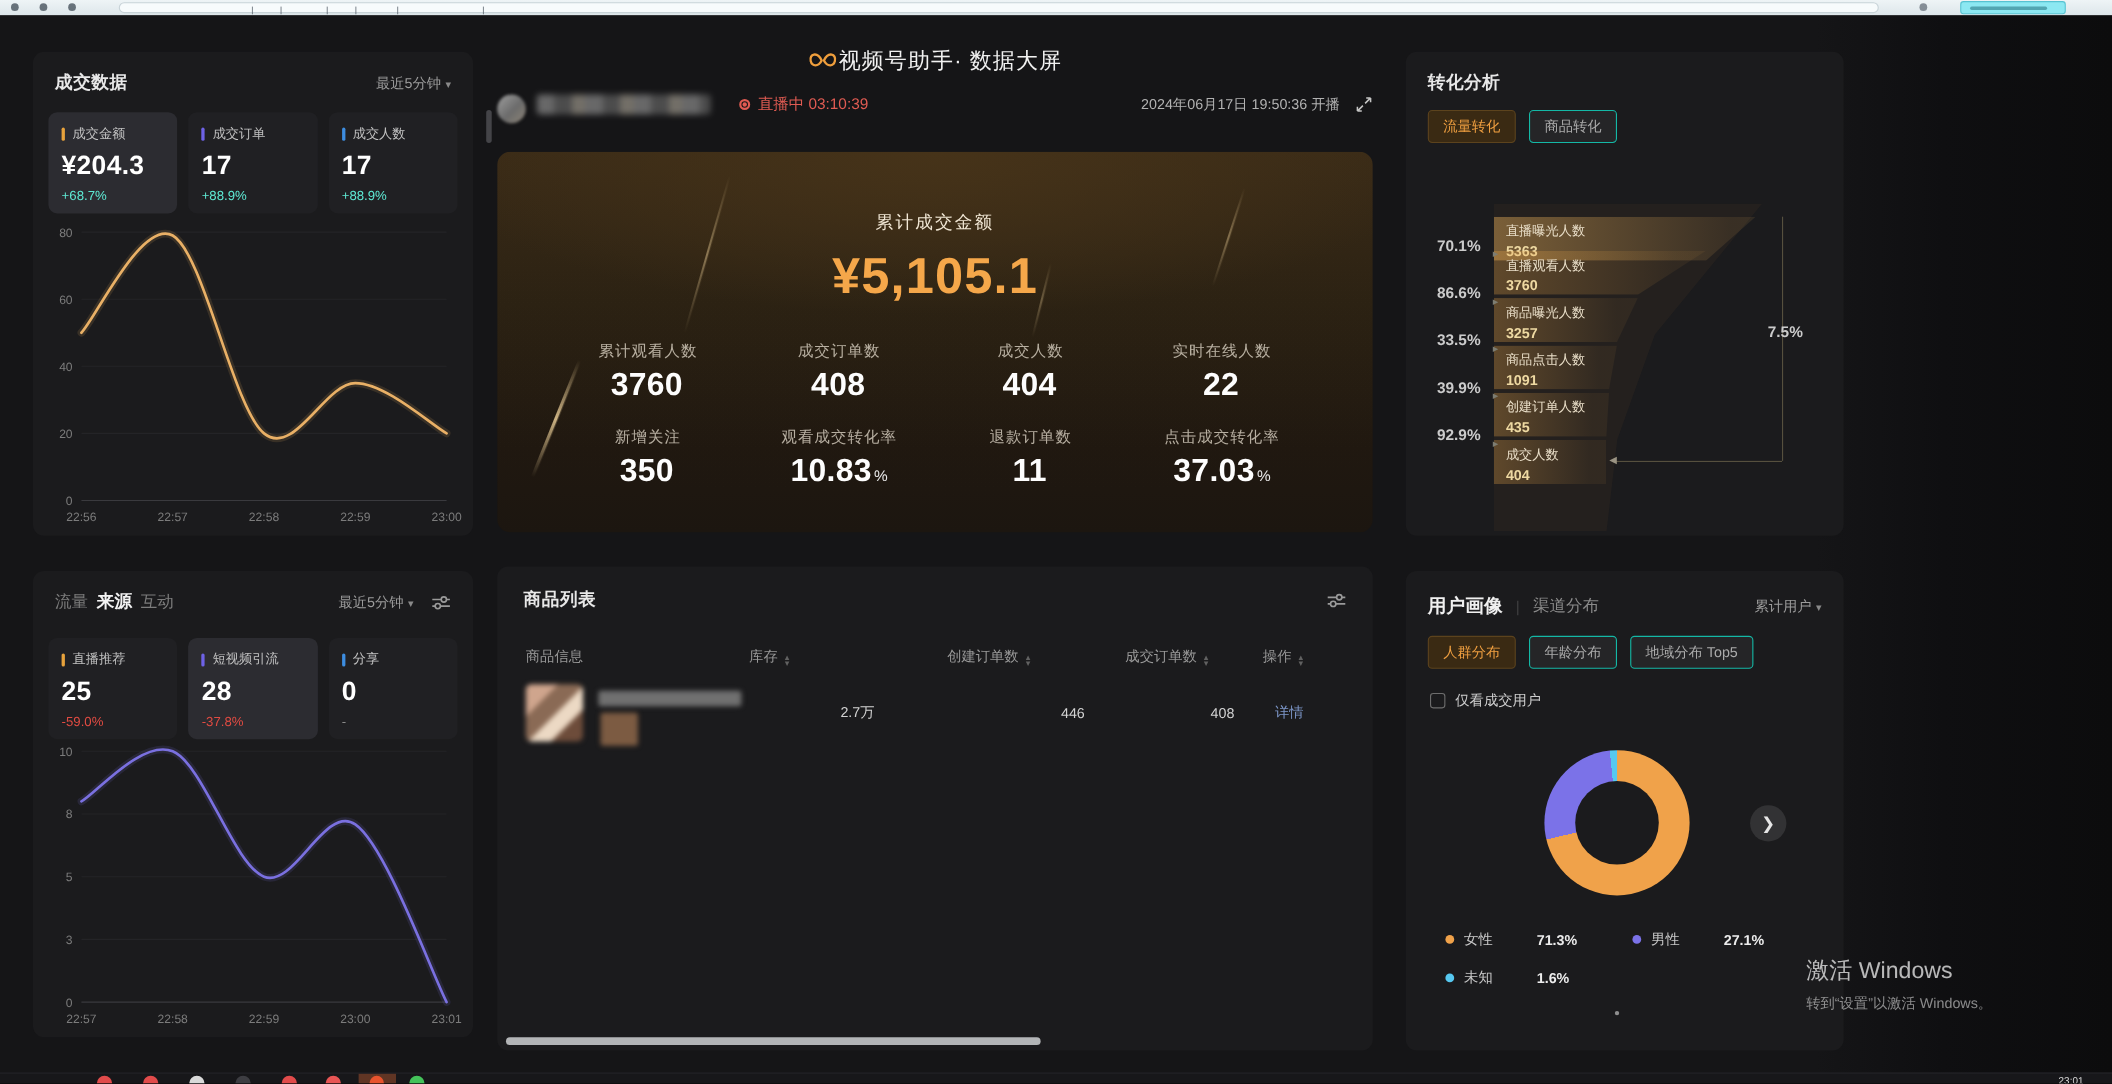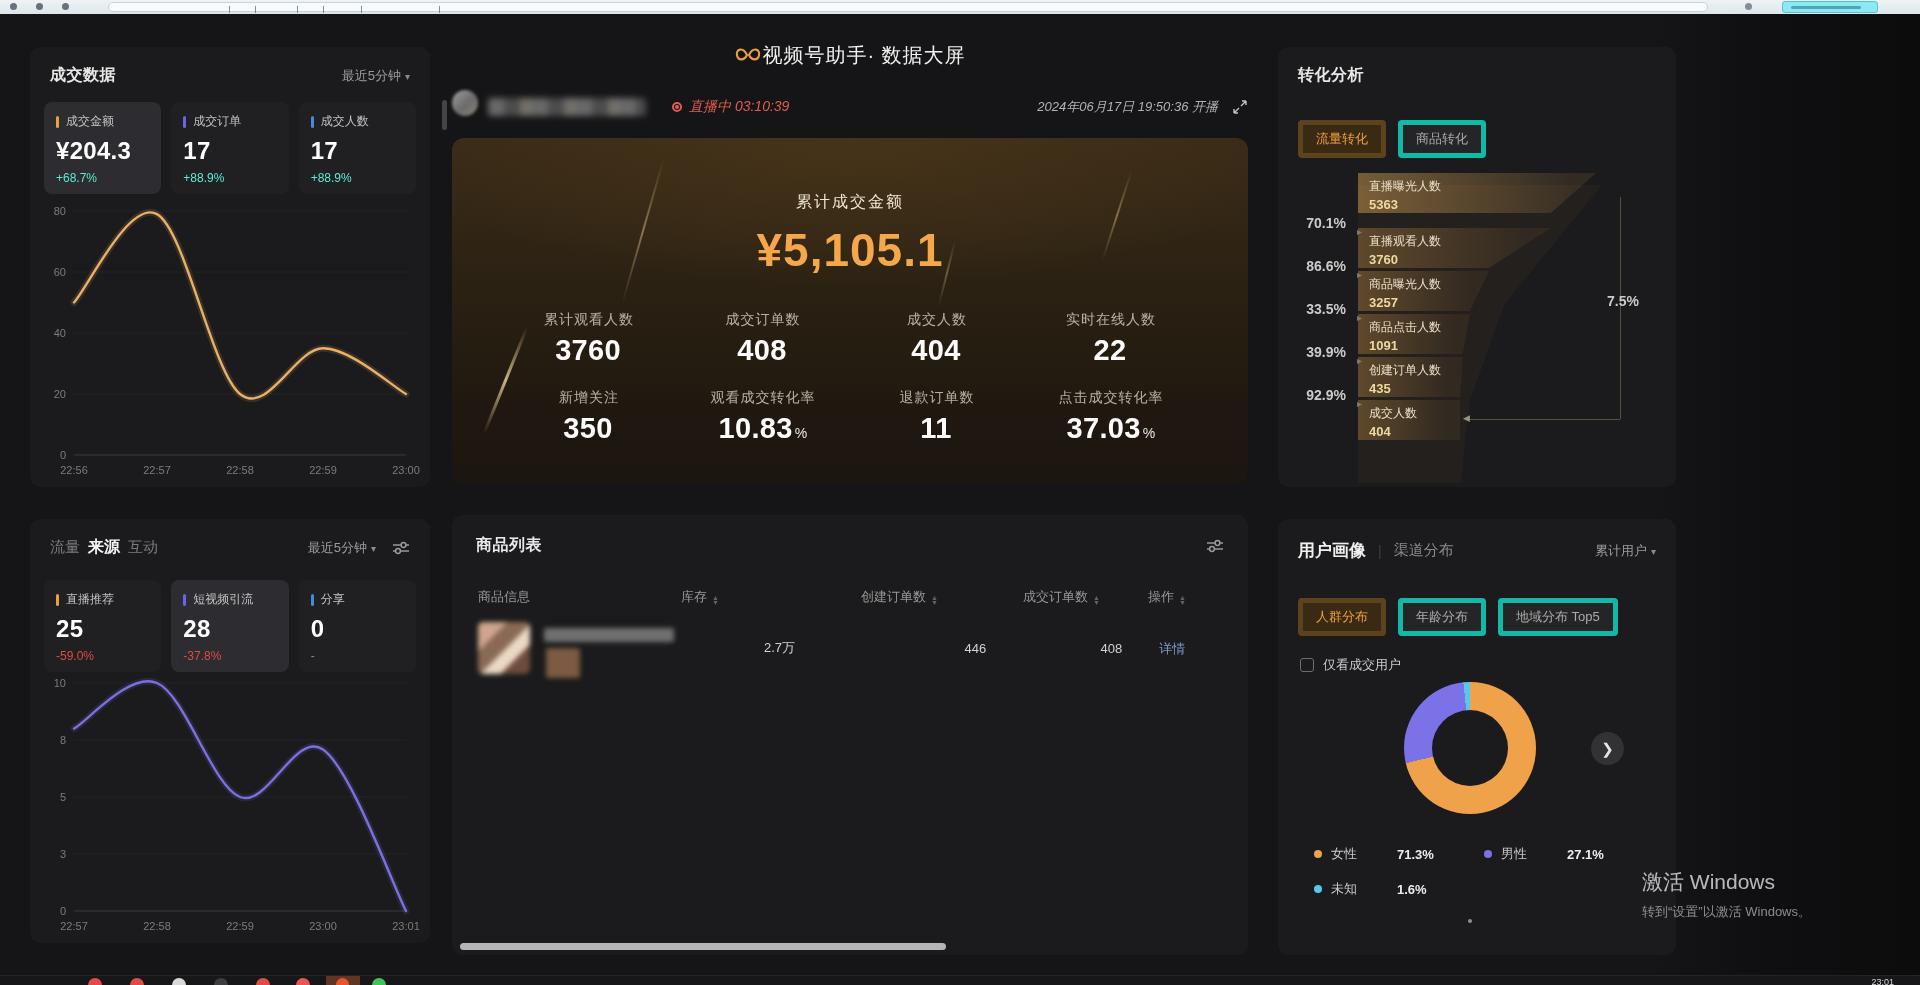--- a/index.html
+++ b/index.html
@@ -38,21 +38,21 @@
   .card-value{font-size:24px;font-weight:700;color:#fff;margin-top:7px;letter-spacing:.3px;}
   .card-change{font-size:12px;margin-top:6px;}
   .chg-up{color:#5eead4;} .chg-down{color:#e04b42;} .chg-flat{color:#8a8a8a;}
 
   .chart-svg{position:absolute;left:8px;}
 
   
   .hdr-title{position:absolute;left:452px;top:24px;width:796px;height:34px;
     display:flex;align-items:center;justify-content:center;}
   .hdr-title .t{font-size:20px;color:#f1f1f1;font-weight:500;letter-spacing:1px;}
-  .live-row{position:absolute;left:452px;top:72px;width:796px;height:30px;display:flex;align-items:flex-end;font-style:italic;}
+  .live-row{position:absolute;left:452px;top:72px;width:796px;height:30px;display:flex;align-items:flex-start;}
   .avatar{width:26px;height:26px;border-radius:50%;flex:0 0 26px;
     background:linear-gradient(135deg,#a0a0a0,#6b6b6b 55%,#8d8478);filter:blur(1.5px);}
   .name-blur{width:158px;height:18px;margin-left:10px;border-radius:3px;opacity:.8;filter:blur(3px);
     background:repeating-linear-gradient(90deg,#7d7d7d 0 16px,#5a5a5a 16px 32px,#8b867c 32px 44px);}
   .live-badge{display:flex;align-items:center;margin-left:26px;gap:7px;}
   .live-dot{width:10px;height:10px;border-radius:50%;border:2px solid #e05b52;position:relative;}
   .live-dot::after{content:"";position:absolute;left:1px;top:1px;width:4px;height:4px;border-radius:50%;background:#e05b52;}
   .live-text{font-size:14px;color:#e05b52;}
   .live-right{margin-left:auto;display:flex;align-items:center;gap:14px;}
   .start-time{font-size:13px;color:#b2b2b2;}
@@ -71,21 +71,21 @@
   .gmv-value{margin-top:10px;font-size:46px;font-weight:700;color:#f5a74a;letter-spacing:1px;}
   .sum-grid{display:grid;grid-template-columns:repeat(4,1fr);margin:34px 50px 0;row-gap:22px;}
   .sum-label{font-size:14px;color:rgba(240,232,216,.72);letter-spacing:1px;}
   .sum-value{font-size:29px;font-weight:700;color:#fdfdfd;margin-top:5px;letter-spacing:.3px;}
   .sum-unit{font-size:14px;font-weight:400;margin-left:2px;color:#e8e8e8;}
 
   
   #panel-conversion{left:1278px;top:33px;width:398px;height:440px;}
   .pill-tabs{display:flex;gap:12px;margin:14px 20px 0;}
   .pill{padding:5px 13px;border-radius:4px;font-size:13px;color:#ababab;background:#252527;
-    border:5px solid #14b8a6;cursor:pointer;white-space:nowrap;margin-top:20px;}
+    border:1px solid #14b8a6;cursor:pointer;white-space:nowrap;}
   .pill.active{background:#3a2a13;border-color:#5c431d;color:#ef9f40;}
   #funnel{position:absolute;left:0;top:0;width:398px;height:440px;}
   .funnel-bg{position:absolute;left:80px;top:138px;width:244px;height:298px;background:rgba(150,105,50,.08);
     clip-path:polygon(0 0,100% 0,60% 40%,46% 72%,42% 100%,0 100%);}
   .funnel-bar{position:absolute;left:80px;height:40px;
     background:linear-gradient(90deg,rgba(233,166,73,.30),rgba(233,166,73,.07) 85%);}
   .funnel-bar.first{background:linear-gradient(90deg,rgba(242,182,92,.42),rgba(242,182,92,.10) 90%);}
   .fb-label{font-size:12px;color:#eadfc9;margin:5px 0 0 11px;white-space:nowrap;}
   .fb-value{font-size:13px;font-weight:700;color:#eed9a2;margin:2px 0 0 11px;}
   .funnel-rate{position:absolute;left:4px;width:64px;text-align:right;font-size:14px;font-weight:700;color:#cbcbcb;}
@@ -311,21 +311,21 @@
     <div class="panel" id="panel-conversion">
       <div class="panel-head">
         <span class="p-title">转化分析</span>
       </div>
       <div class="pill-tabs">
         <span class="pill active">流量转化</span>
         <span class="pill">商品转化</span>
       </div>
       <div id="funnel">
         <div class="funnel-bg"></div>
-        <div class="funnel-bar first" style="top: 126px; width: 238px; clip-path: polygon(0px 0px, 100% 0px, 81% 100%, 0px 100%);">
+        <div class="funnel-bar first" style="top: 150px; width: 238px; clip-path: polygon(0px 0px, 100% 0px, 81% 100%, 0px 100%);">
             <div class="fb-label">直播曝光人数</div>
             <div class="fb-value">5363</div>
           </div>
         <div class="funnel-bar" style="top: 181px; width: 192.78px; clip-path: polygon(0px 0px, 100% 0px, 67.9% 100%, 0px 100%);">
             <div class="fb-label">直播观看人数</div>
             <div class="fb-value">3760</div>
           </div>
         <div class="funnel-bar" style="top: 224px; width: 130.9px; clip-path: polygon(0px 0px, 100% 0px, 85.5% 100%, 0px 100%);">
             <div class="fb-label">商品曝光人数</div>
             <div class="fb-value">3257</div>

